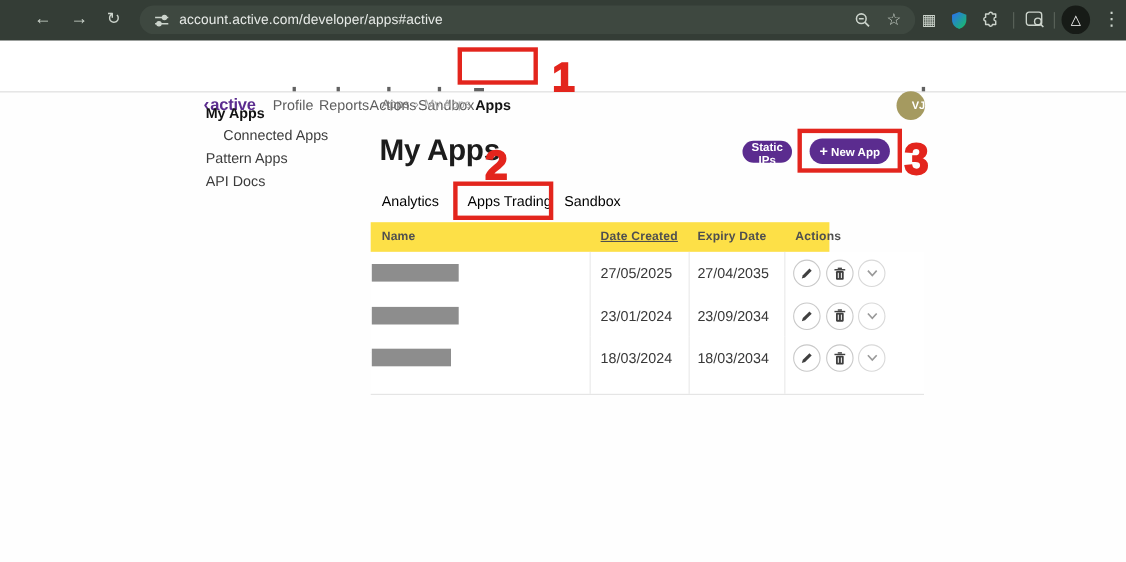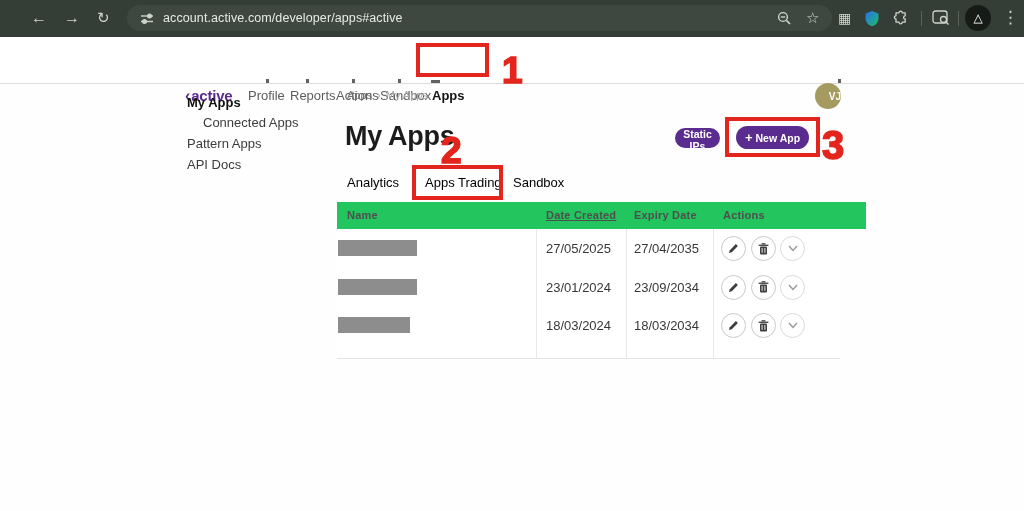--- a/index.html
+++ b/index.html
@@ -42,21 +42,21 @@
   .pill { position:absolute; border:none; border-radius:12px; background:#5b2c8f; color:#ffffff;
     font-family:"Liberation Sans", sans-serif; font-size:10.5px; font-weight:bold; cursor:pointer; }
   .pill.static { left:675px; top:128px; width:45px; height:20px; }
   .pill.newapp { left:736px; top:126px; width:73px; height:23px; }
   .pill .plus { font-size:13px; font-weight:bold; margin-right:3px; }
 
   .tab { position:absolute; top:175px; font-size:13px; color:#000000; cursor:pointer; }
 
   
   .table { position:absolute; left:337px; top:202px; width:503px; }
-  .thead { position:absolute; left:0; top:0; width:529px; height:27px; background:#22c55e;padding-left:28px; }
+  .thead { position:absolute; left:0; top:0; width:417px; height:27px; background:#fde047;padding-left:28px; }
   .th { position:absolute; top:7px; font-size:11px; font-weight:bold; color:#4f4f4f; letter-spacing:.2px; }
   .trow { position:absolute; left:0; width:503px; height:53px; background:#ffffff; border-bottom:1px solid #e3e3e3; }
   .vline { position:absolute; top:0; bottom:0; width:1px; background:#e8e8e8; }
   .redact { position:absolute; left:1px; top:11px; height:16px; background:#8d8d8d; }
   .cell { position:absolute; top:12px; font-size:13px; color:#383838; }
   .circle-btn { position:absolute; top:7px; width:25px; height:25px; border-radius:50%;
     background:#ffffff; border:1px solid #c9c9c9; cursor:pointer;
     display:flex; align-items:center; justify-content:center; padding:0; }
   .circle-btn.chev { border-color:#d9d9d9; }
 

